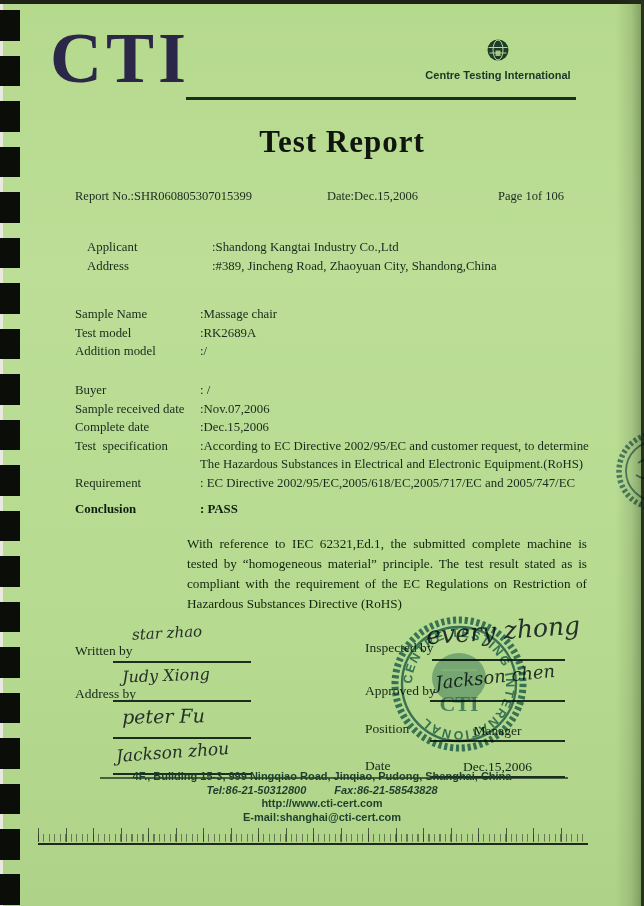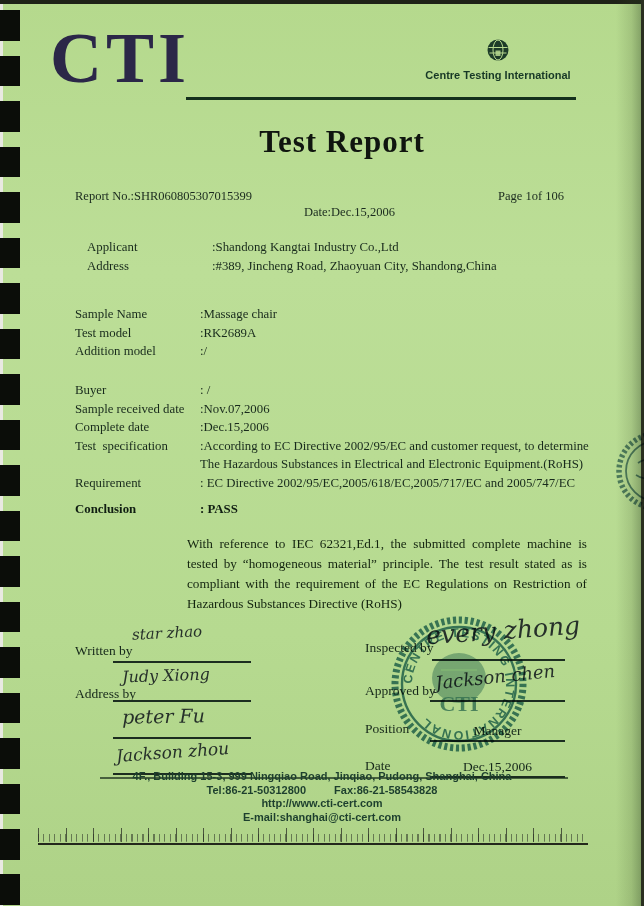--- a/index.html
+++ b/index.html
@@ -19,21 +19,21 @@
         color:#2b2748;letter-spacing:4px;font-family:"Liberation Serif",serif;}
   .header-rule{position:absolute;left:186px;top:97px;width:390px;height:3px;background:#15301d;}
   .org{position:absolute;top:38px;left:418px;width:160px;text-align:center;}
   .org-name{margin-top:3px;font-family:"Liberation Sans",sans-serif;font-weight:bold;
         font-size:11px;line-height:1.2;color:#173826;}
   
   .title{position:absolute;top:124px;left:0;width:100%;text-align:center;font-weight:bold;
         font-size:31px;color:#10150f;letter-spacing:1px;padding-left:20px;}
   .meta{position:absolute;top:189px;left:0;width:100%;font-size:12.5px;color:#1a2a1e;}
   .meta span{position:absolute;white-space:nowrap;}
-  .meta .m1{left:75px;} .meta .m2{left:304px;margin-top:16px;} .meta .m3{left:498px;}
+  .meta .m1{left:75px;} .meta .m2{left:327px;} .meta .m3{left:498px;}
   
   .block{position:absolute;left:75px;font-size:12.8px;line-height:18.6px;color:#182a1c;}
   .row{display:flex;}
   .lbl{width:125px;flex:none;}
   .val{width:392px;}
   .b-applicant{top:238px;margin-left:12px;} .b-sample{top:305px;} .b-details{top:381px;}
   .b-conclusion{top:500px;font-weight:bold;color:#101e12;}
   .statement{position:absolute;left:187px;top:534px;width:400px;font-size:13.2px;
         line-height:20px;text-align:justify;color:#13240f;}
   
@@ -42,21 +42,21 @@
   .hw{position:absolute;font-family:"DejaVu Serif",cursive,serif;font-style:italic;
         color:#26302a;white-space:nowrap;}
   .sig-value{position:absolute;font-size:13.5px;color:#14261a;text-align:center;}
   
   .stamp{position:absolute;left:383px;top:608px;opacity:.85;mix-blend-mode:multiply;}
   .edge-stamp{position:absolute;left:610px;top:425px;opacity:.7;mix-blend-mode:multiply;}
   
   .footer{position:absolute;left:0;top:770px;width:100%;text-align:center;
         font-family:"Liberation Sans",sans-serif;font-weight:bold;font-size:11px;
         line-height:13.6px;color:#1d3f2e;}
-  .footer .telfax span{display:inline-block;}
+  .footer .telfax span{display:inline-block;font-style:italic;}
   .footer .telfax .gap{width:28px;}
   .footer-rule{position:absolute;left:100px;top:777px;width:468px;height:1.5px;
         background:rgba(25,45,28,.7);}
   
   .ruler{position:absolute;left:38px;top:826px;width:550px;height:19px;}
   .ruler .ticks{position:absolute;bottom:3px;left:0;width:100%;height:14px;
         background:
           repeating-linear-gradient(90deg,rgba(40,45,35,.75) 0 1px,transparent 1px 27.5px),
           repeating-linear-gradient(90deg,rgba(40,45,35,.55) 0 1px,transparent 1px 5.5px);
         background-size:100% 100%,100% 55%;

